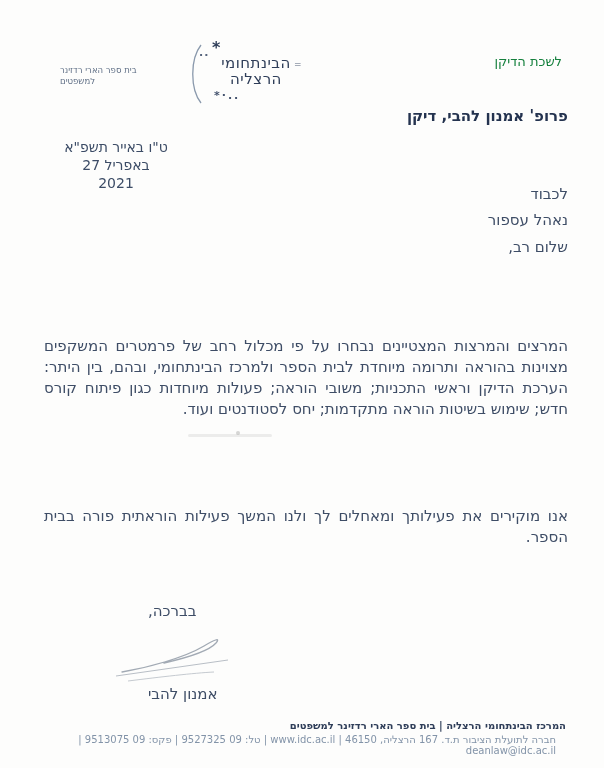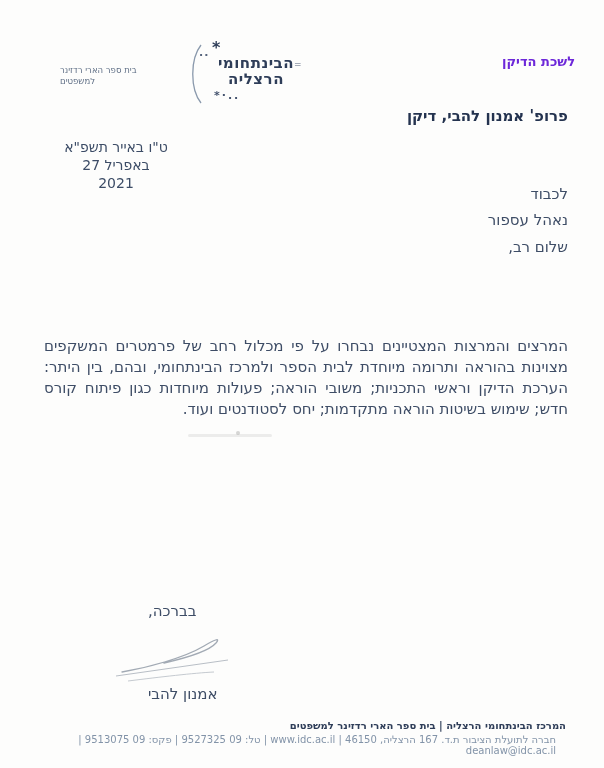--- a/index.html
+++ b/index.html
@@ -7,24 +7,24 @@
     position:relative;
     width:604px;height:768px;
     background:#fdfdfc;
     font-family:"DejaVu Sans", sans-serif;
     color:#3e4d66;
     overflow:hidden;
     margin:0 auto;
   }
   .abs{position:absolute;}
   
-  .dean-office{top:54px;right:29px;font-size:13px;color:#6d28d9;direction:rtl;font-weight:bold;}
+  .dean-office{top:54px;right:42px;font-size:13px;color:#15803d;direction:rtl;}
   .sender-title{top:107px;right:36px;font-size:15px;font-weight:bold;color:#24334f;direction:rtl;margin-left:40px;}
   
-  .logo-name{top:55px;left:210px;width:92px;text-align:center;direction:rtl;color:#2e3d58;font-weight:bold;line-height:16px;font-size:15px;letter-spacing:0.5px;}
+  .logo-name{top:55px;left:210px;width:92px;text-align:center;direction:rtl;color:#2e3d58;font-weight:normal;line-height:16px;font-size:15px;letter-spacing:0.5px;}
   .logo-school{top:65px;left:60px;width:108px;text-align:left;direction:rtl;color:#5d6d84;font-size:8.5px;line-height:10.5px;}
   .logo-star-top{top:38px;left:212px;font-size:16px;font-weight:bold;color:#2e3d58;}
   .logo-dots-top{top:49px;left:199px;font-size:11px;font-weight:bold;color:#56647c;letter-spacing:1px;}
   .logo-marks-right{top:61px;left:294px;font-size:9px;color:#56647c;letter-spacing:0;line-height:6px;}
   .logo-trail-bottom{top:89px;left:214px;font-size:11px;font-weight:bold;color:#44536e;letter-spacing:2px;}
   
   .date-block{top:138px;left:64px;width:104px;font-size:14px;color:#3c4c66;line-height:18px;}
   .date-he{direction:rtl;text-align:center;}
   .date-en{direction:ltr;text-align:center;}
   
@@ -77,20 +77,21 @@
     <div class="date-en">27 באפריל 2021</div>
   </div>
 
   <div class="abs to-line">לכבוד</div>
   <div class="abs recipient">נאהל עספור</div>
   <div class="abs greeting">שלום רב,</div>
 
   <div class="abs para p2">המרצים והמרצות המצטיינים נבחרו על פי מכלול רחב של פרמטרים המשקפים מצוינות בהוראה ותרומה מיוחדת לבית הספר ולמרכז הבינתחומי, ובהם, בין היתר: הערכת הדיקן וראשי התכניות; משובי הוראה; פעולות מיוחדות כגון פיתוח קורס חדש; שימוש בשיטות הוראה מתקדמות; יחס לסטודנטים ועוד.</div>
   <div class="abs smudge"></div>
   <div class="abs smudge-dot"></div>
+  <div class="abs para p4">אנו מוקירים את פעילותך ומאחלים לך ולנו המשך פעילות הוראתית פורה בבית הספר.</div>
 
   <div class="abs regards">בברכה,</div>
   <svg class="abs signature" width="126" height="50" viewBox="0 0 126 50">
     <path d="M10 38 C 34 34, 72 24, 92 12 C 102 6, 109 3, 104 9 C 97 17, 74 24, 52 29" stroke="#a2aab4" stroke-width="1.3" fill="none" stroke-linecap="round"></path>
     <path d="M4 42 L 116 26" stroke="#b0b7bf" stroke-width="0.9" fill="none"></path>
     <path d="M16 47 C 48 43, 82 39, 102 38" stroke="#b6bcc4" stroke-width="0.8" fill="none"></path>
   </svg>
   <div class="abs signature-name">אמנון להבי</div>
 
   <div class="abs footer-line1">המרכז הבינתחומי הרצליה | בית ספר הארי רדזינר למשפטים</div>

